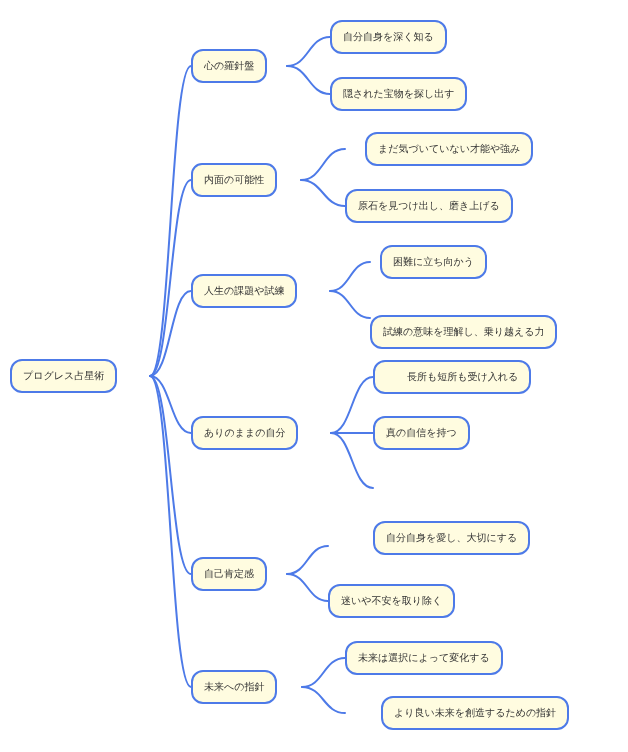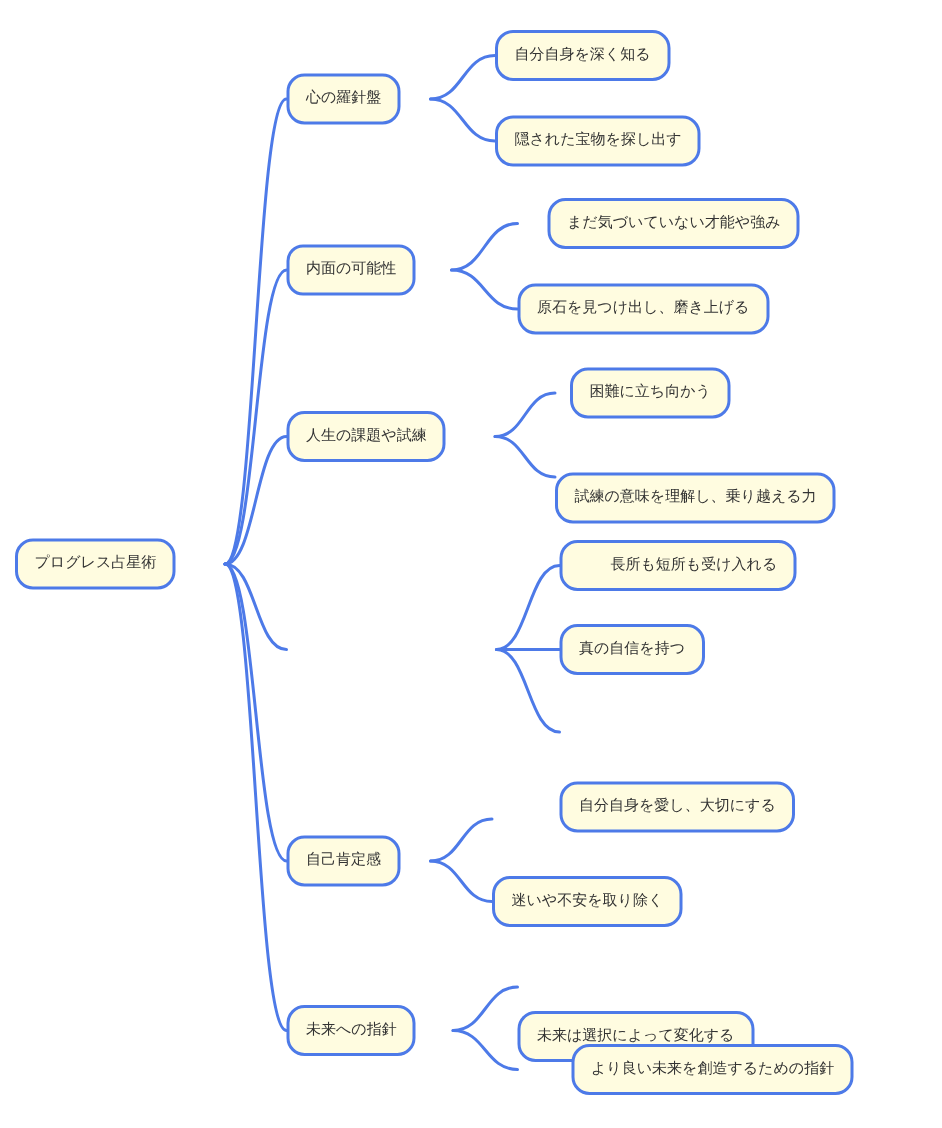--- a/index.html
+++ b/index.html
@@ -78,24 +78,25 @@
   <div class="node" id="node-b0-c1" style="left:330px; top:77px;">隠された宝物を探し出す</div>
 
   <div class="node" id="node-b1" style="left:191px; top:163px;border-radius:11px;">内面の可能性</div>
   <div class="node" id="node-b1-c0" style="left:345px; top:132px;margin-left:20px;">まだ気づいていない才能や強み</div>
   <div class="node" id="node-b1-c1" style="left:345px; top:189px;">原石を見つけ出し、磨き上げる</div>
 
   <div class="node" id="node-b2" style="left:191px; top:274px;">人生の課題や試練</div>
   <div class="node" id="node-b2-c0" style="left:380px; top:245px;">困難に立ち向かう</div>
   <div class="node" id="node-b2-c1" style="left:370px; top:301px;margin-top:14px;">試練の意味を理解し、乗り越える力</div>
 
+  <div class="node" id="node-b3" style="left:191px; top:416px;">ありのままの自分</div>
   <div class="node" id="node-b3-c0" style="left:373px; top:360px;padding-left:32px;">長所も短所も受け入れる</div>
   <div class="node" id="node-b3-c1" style="left:373px; top:416px;">真の自信を持つ</div>
   <div class="node" id="node-b3-c2" style="left:373px; top:484px;margin-top:37px;">自分自身を愛し、大切にする</div>
 
   <div class="node" id="node-b4" style="left:191px; top:557px;">自己肯定感</div>
   <div class="node" id="node-b4-c1" style="left:328px; top:584px;">迷いや不安を取り除く</div>
 
   <div class="node" id="node-b5" style="left:191px; top:670px;">未来への指針</div>
-  <div class="node" id="node-b5-c0" style="left:345px; top:641px;margin-top:33px;">未来は選択によって変化する</div>
+  <div class="node" id="node-b5-c0" style="left:345px; top:641px;">未来は選択によって変化する</div>
   <div class="node" id="node-b5-c1" style="left:345px; top:696px;margin-left:36px;">より良い未来を創造するための指針</div>
 
 </div>
 
 </body></html>

